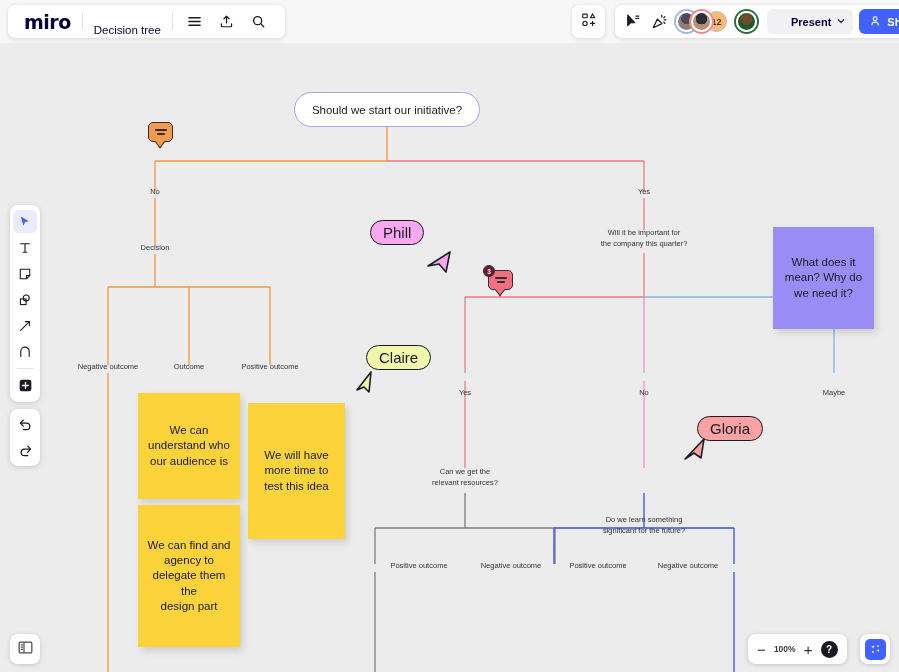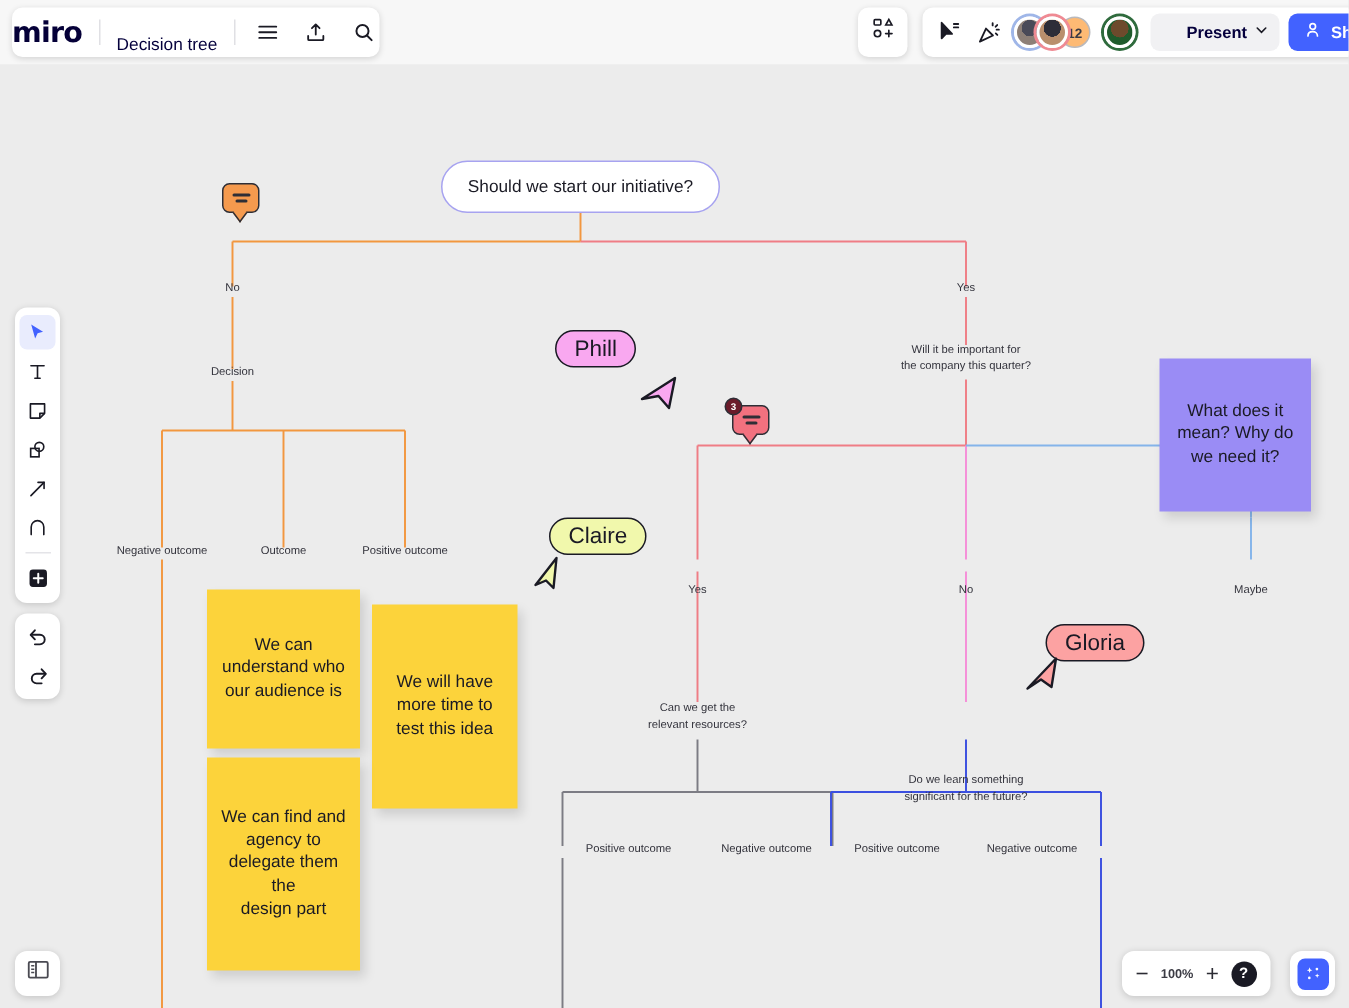--- a/index.html
+++ b/index.html
@@ -23,21 +23,21 @@
   #topbar {
     position:absolute; left:0; top:0; width:899px; height:43px;
     background:#f7f7f7;
   }
   .bar-card {
     position:absolute; top:5px; height:33px;
     background:#fff; border-radius:7px;
     box-shadow:0 1px 4px rgba(0,0,0,.14);
     display:flex; align-items:center;
   }
-  #brand-card { left:8px; padding:0 0; gap:11px; }
+  #brand-card { left:8px; padding:0 16px; gap:11px; }
   .miro-logo {
     font-family:"DejaVu Sans", sans-serif;
     font-size:19px; font-weight:700; letter-spacing:-0.5px; color:#050038;
   }
   .vsep { width:1px; height:17px; background:#e0e0e4; }
   .board-name { font-size:11.5px; color:#05003c; white-space:nowrap;margin-top:16px; }
   .tb-icon { width:21px; height:21px; display:flex; align-items:center; justify-content:center; cursor:pointer; }
 
   #mini-card { left:572px; width:33px; justify-content:center; }
   #tools-card { left:615px; padding:0 7px; gap:6px; }
@@ -295,21 +295,21 @@
 
       <path d="M644 338 V425" stroke="#f58ed8"></path>
       <path d="M644 450 V485" stroke="#3b4fe0"></path>
       <path d="M554 485 H734" stroke="#3b4fe0"></path>
       <path d="M554 485 V521" stroke="#3b4fe0"></path>
       <path d="M734 485 V521" stroke="#3b4fe0"></path>
       <path d="M734 529 V629" stroke="#3b4fe0"></path>
     </g>
   </svg>
 
-  <div class="root-pill" style="left:294px; top:64px; width:186px; height:35px;">
+  <div class="root-pill" style="left:294px; top:49px; width:186px; height:35px;">
     <span>Should we start our initiative?</span>
   </div>
 
   <div class="node-lbl" style="left:155px; top:144px;">No</div>
   <div class="node-lbl" style="left:644px; top:144px;">Yes</div>
   <div class="node-lbl" style="left:155px; top:200px;">Decision</div>
   <div class="node-lbl" style="left:108px; top:319px;">Negative outcome</div>
   <div class="node-lbl" style="left:189px; top:319px;">Outcome</div>
   <div class="node-lbl" style="left:270px; top:319px;">Positive outcome</div>
   <div class="node-lbl" style="left:644px; top:185px;">Will it be important for
@@ -329,21 +329,21 @@
   <div class="sticky y" style="left:138px; top:350px; width:102px; height:106px;">
     <span>We can understand who our audience is</span>
   </div>
   <div class="sticky y" style="left:248px; top:360px; width:97px; height:136px;">
     <span>We will have more time to test this idea</span>
   </div>
   <div class="sticky y" style="left:138px; top:462px; width:102px; height:142px; white-space:pre-line;">
     <span>We can find and agency to delegate them the
 design part</span>
   </div>
-  <div class="sticky p" style="left:773px; top:196px; width:101px; height:102px;">
+  <div class="sticky p" style="left:773px; top:184px; width:101px; height:102px;">
     <span>What does it mean? Why do we need it?</span>
   </div>
 
   <div class="pin" style="left:148px; top:79px;">
     <div class="pin-bubble" style="background:#f59a4e;">
       <span class="pin-line"></span>
       <span class="pin-line" style="width:8px;"></span>
     </div>
   </div>
   <div class="pin" style="left:488px; top:227px;">

